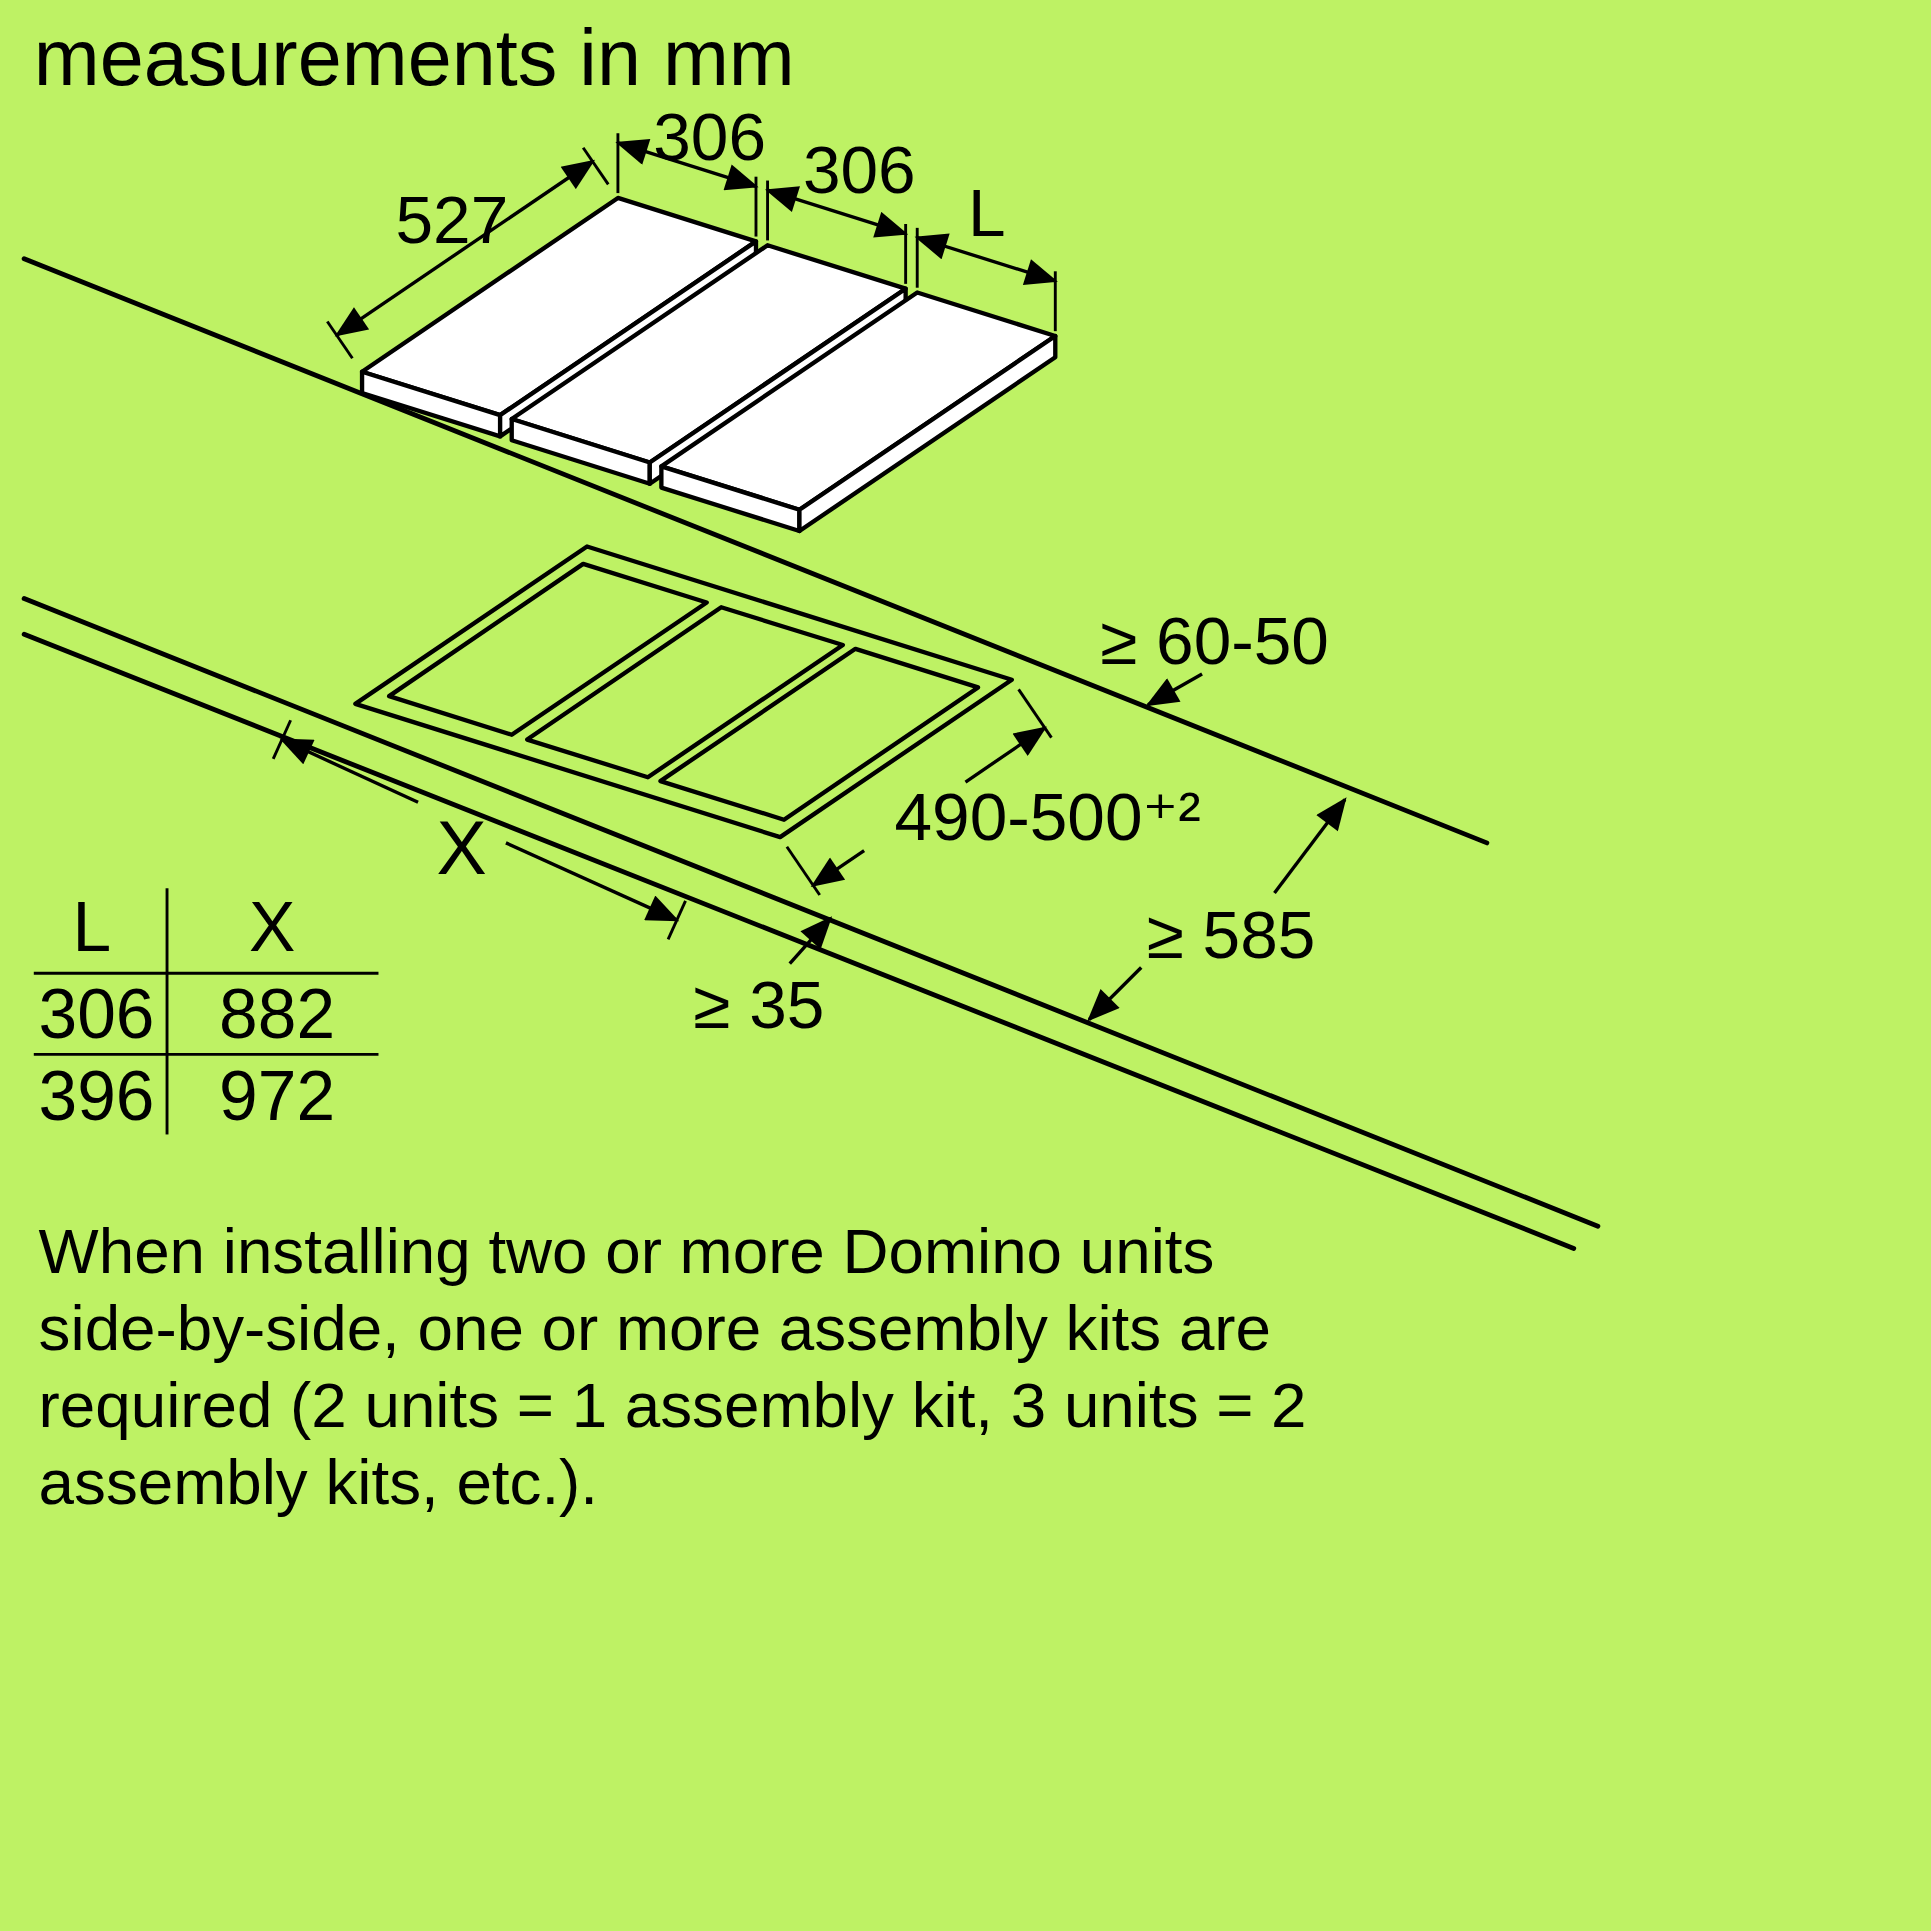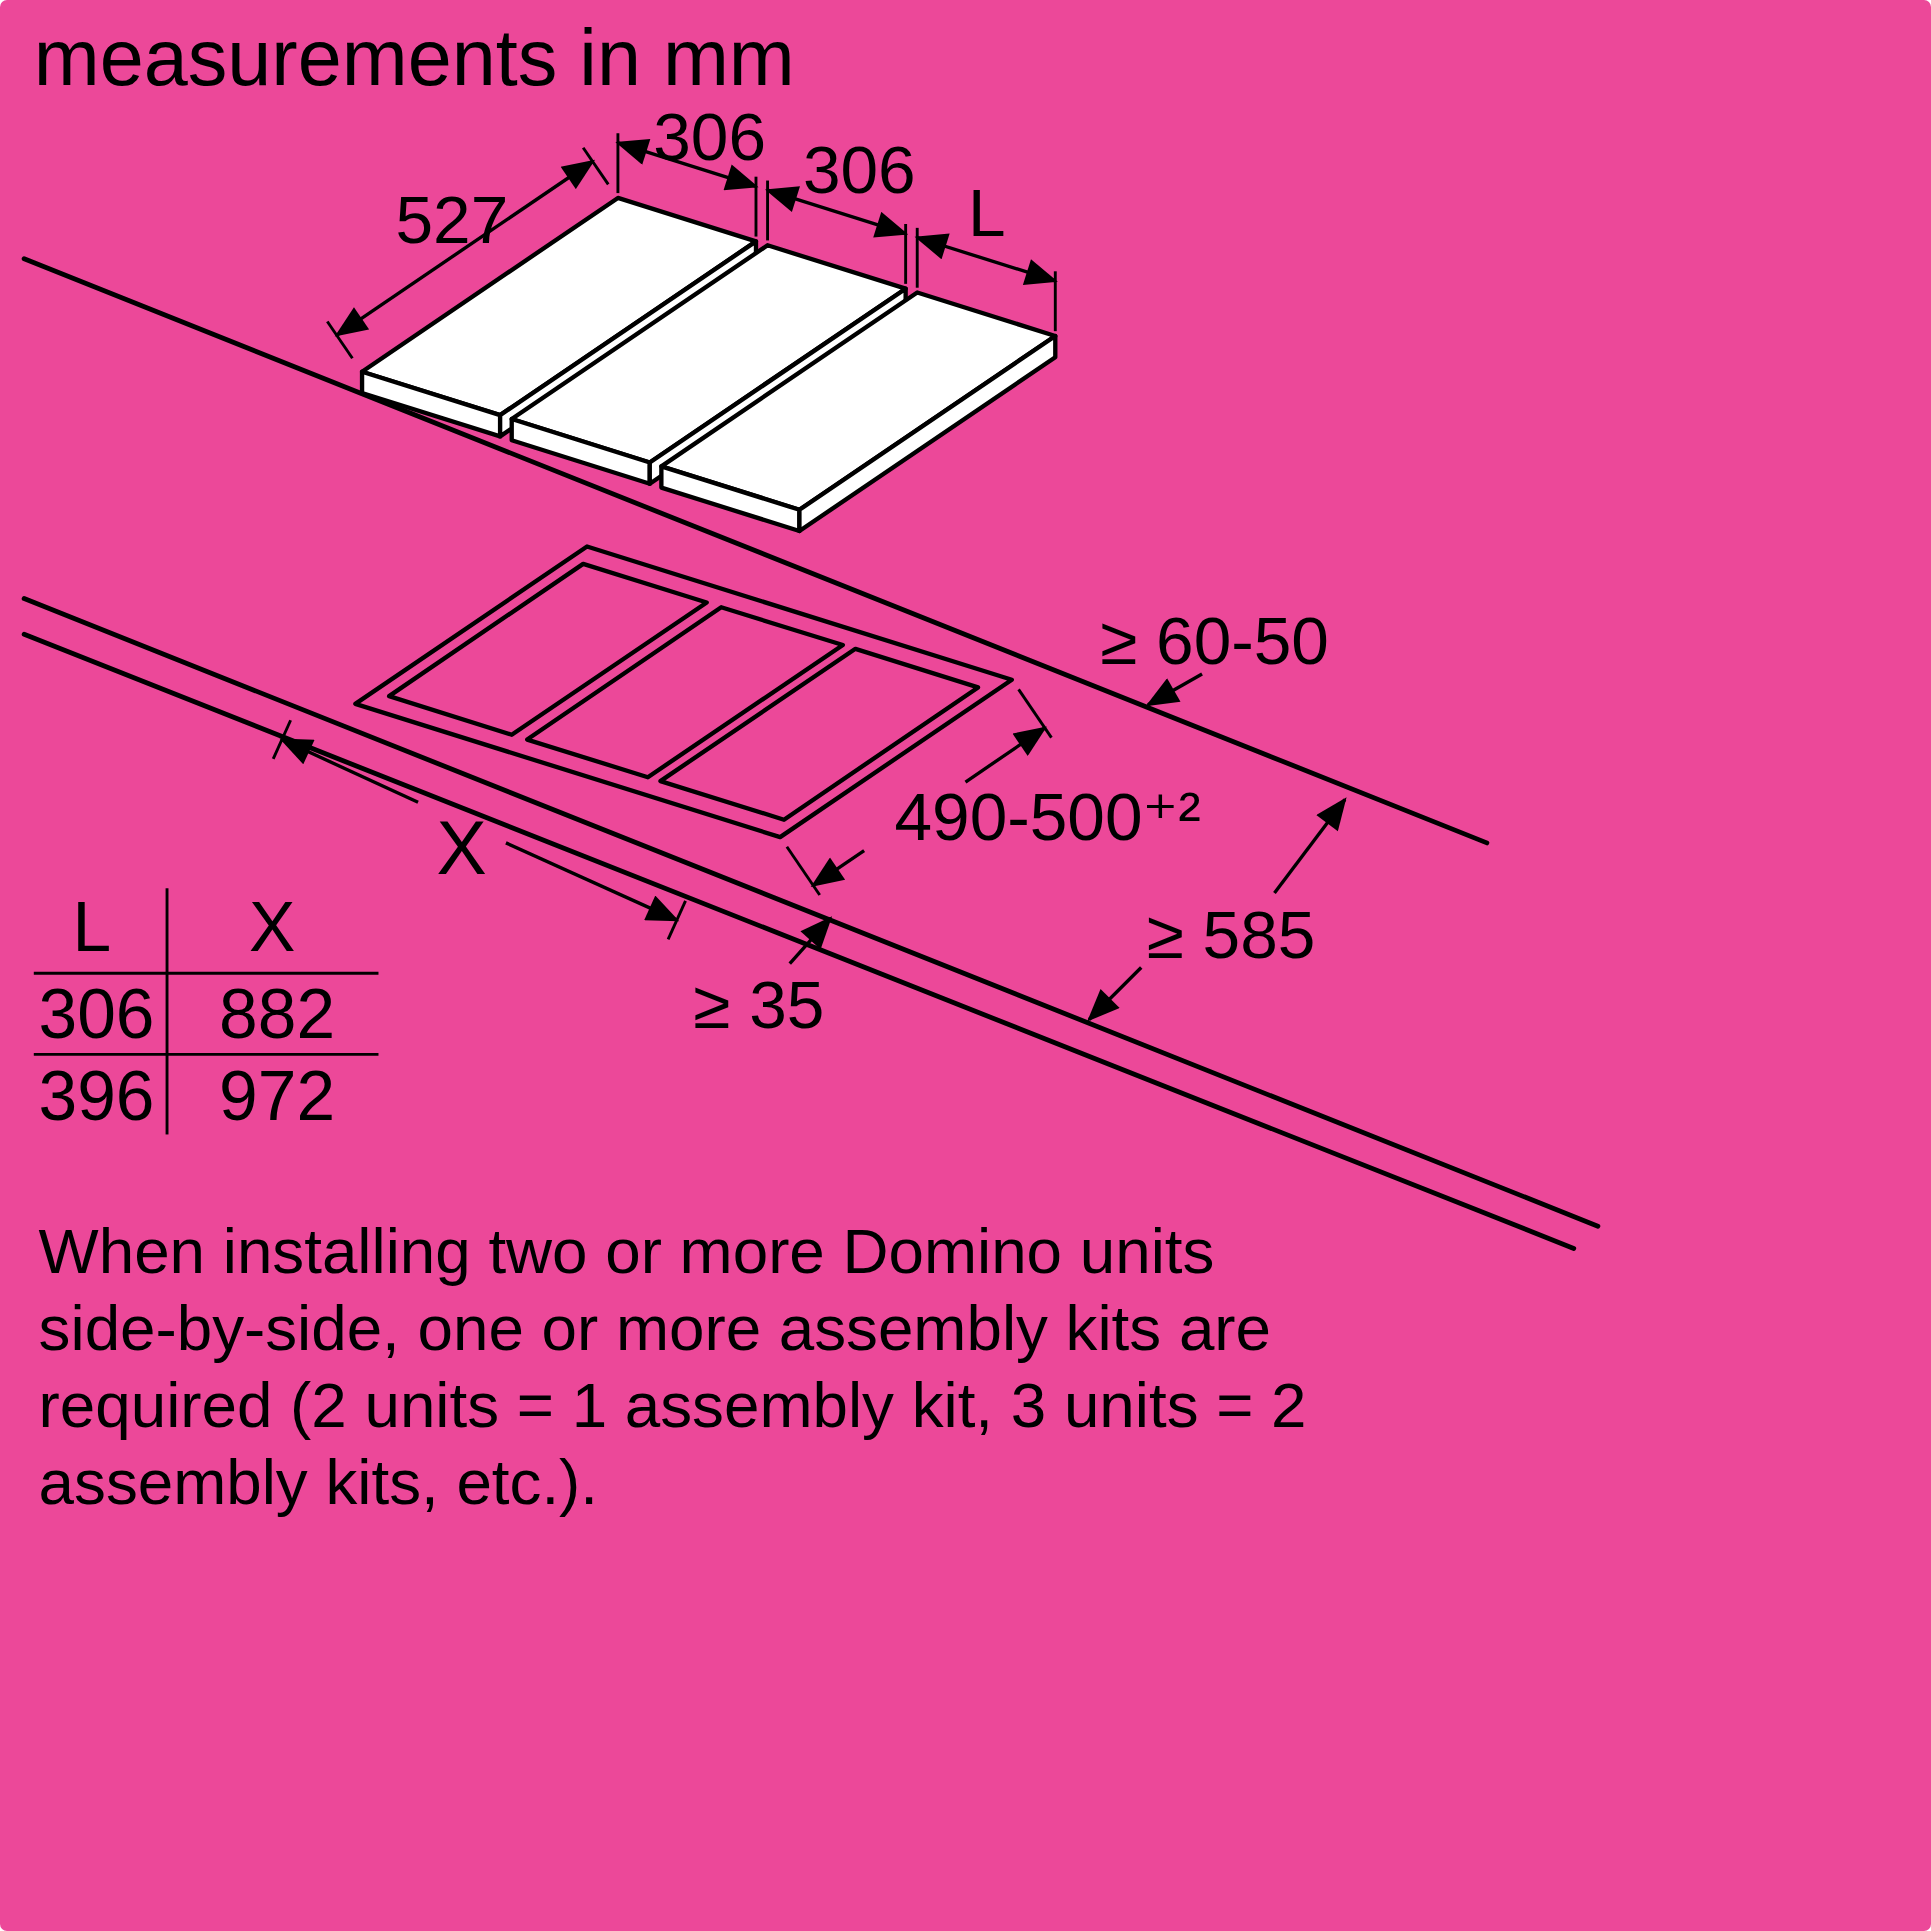--- a/index.html
+++ b/index.html
@@ -1,16 +1,16 @@
 <!DOCTYPE html>
 <html><head>
 <meta charset="utf-8">
 <style>
   html,body{margin:0;padding:0;background:#ffffff;}
-  #canvas{width:1931px;height:1931px;position:relative;background:#ec4899;border-radius:7px;}
+  #canvas{width:1931px;height:1931px;position:relative;background:#bef264;}
   svg{display:block;}
   text{font-family:"Liberation Sans","DejaVu Sans",sans-serif;fill:#000;}
   .t-title{font-size:82px;}
   .t-dim{font-size:70px;}
   .t-x{font-size:78px;}
   .t-tbl{font-size:72px;}
   .t-note{font-size:66px;}
   .ol{fill:none;stroke:#000;stroke-width:5;stroke-linecap:round;}
   .face{fill:#fff;stroke:#000;stroke-width:4.5;stroke-linejoin:round;}
   .cut{fill:none;stroke:#000;stroke-width:4.5;stroke-linejoin:round;}

